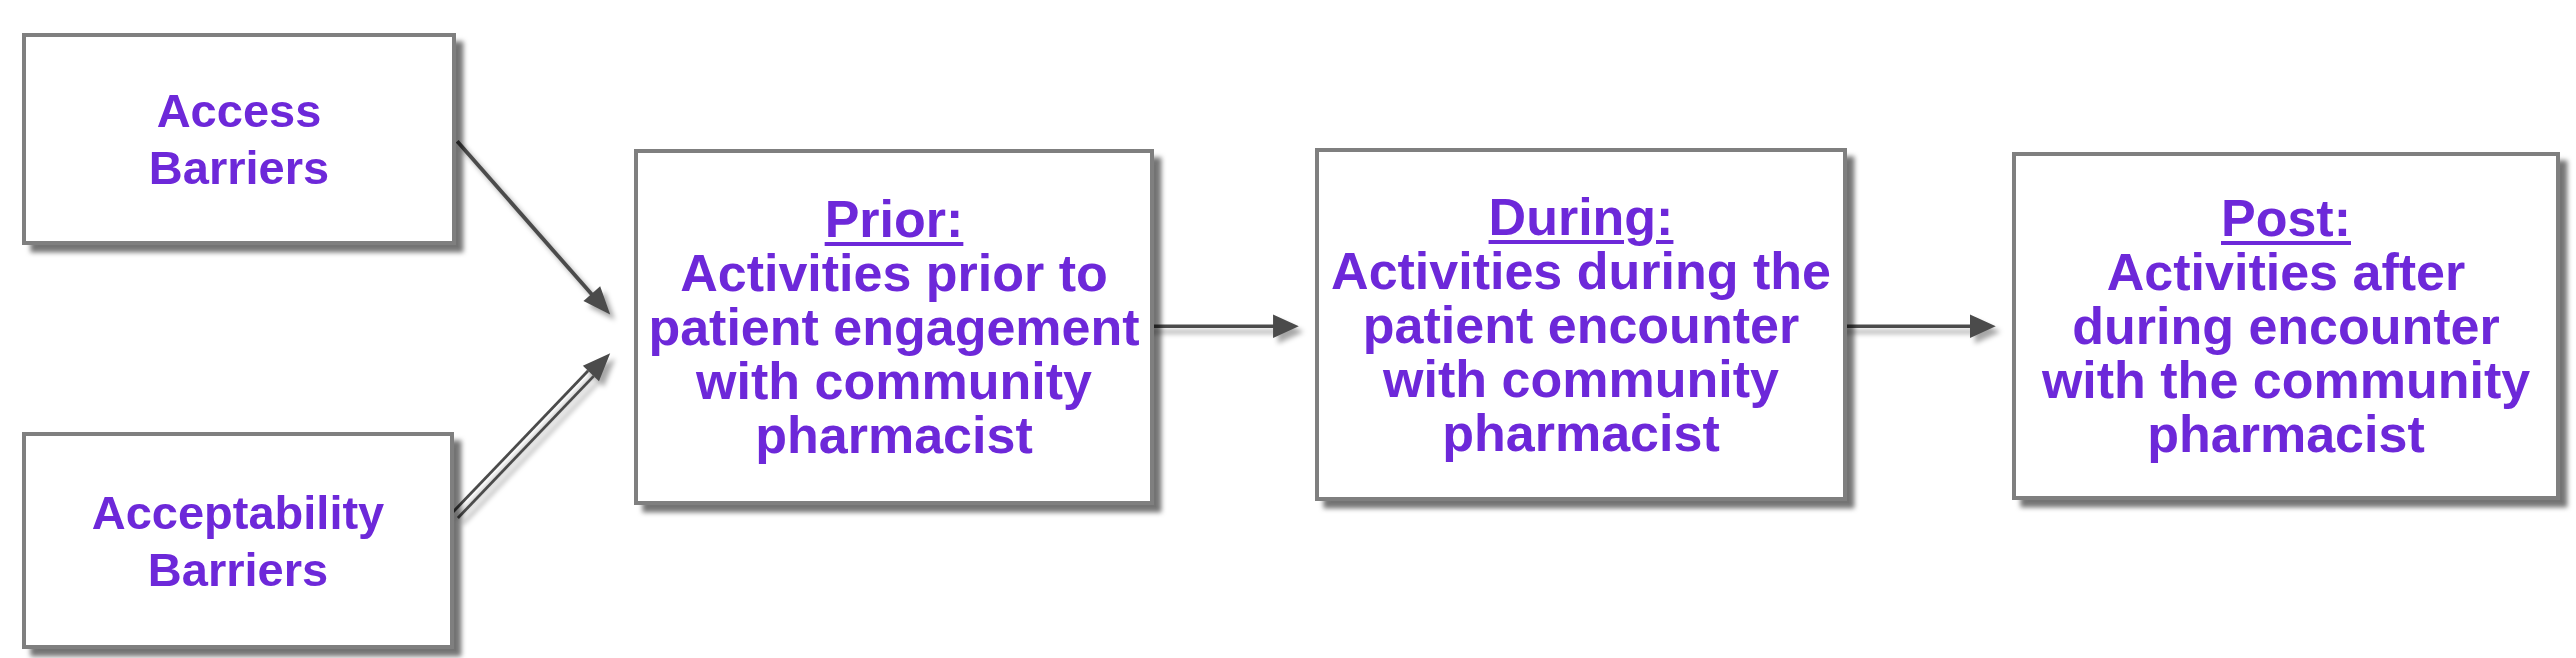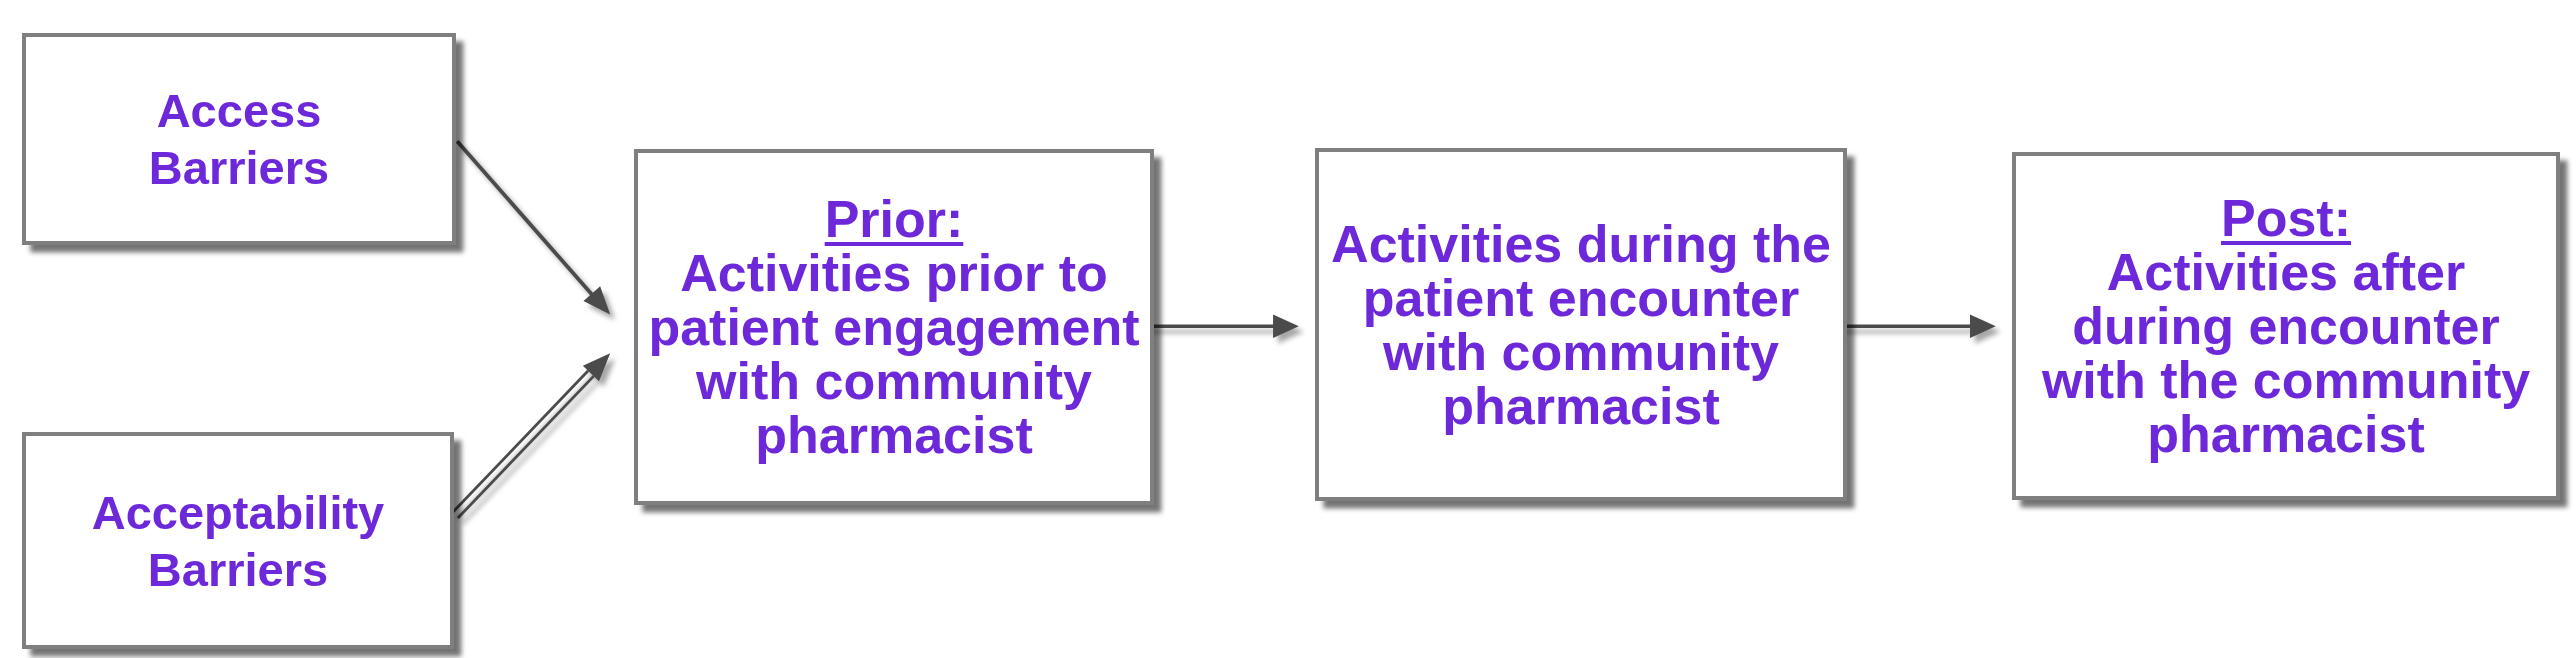--- a/index.html
+++ b/index.html
@@ -111,20 +111,21 @@
 
   <div id="box-prior" class="box stage-box">
     <div class="stage-title">Prior:</div>
     <div class="multiline">Activities prior to
 patient engagement
 with community
 pharmacist</div>
   </div>
 
   <div id="box-during" class="box stage-box">
+    <div class="stage-title">During:</div>
     <div class="multiline">Activities during the
 patient encounter
 with community
 pharmacist</div>
   </div>
 
   <div id="box-post" class="box stage-box">
     <div class="stage-title">Post:</div>
     <div class="multiline">Activities after
 during encounter

